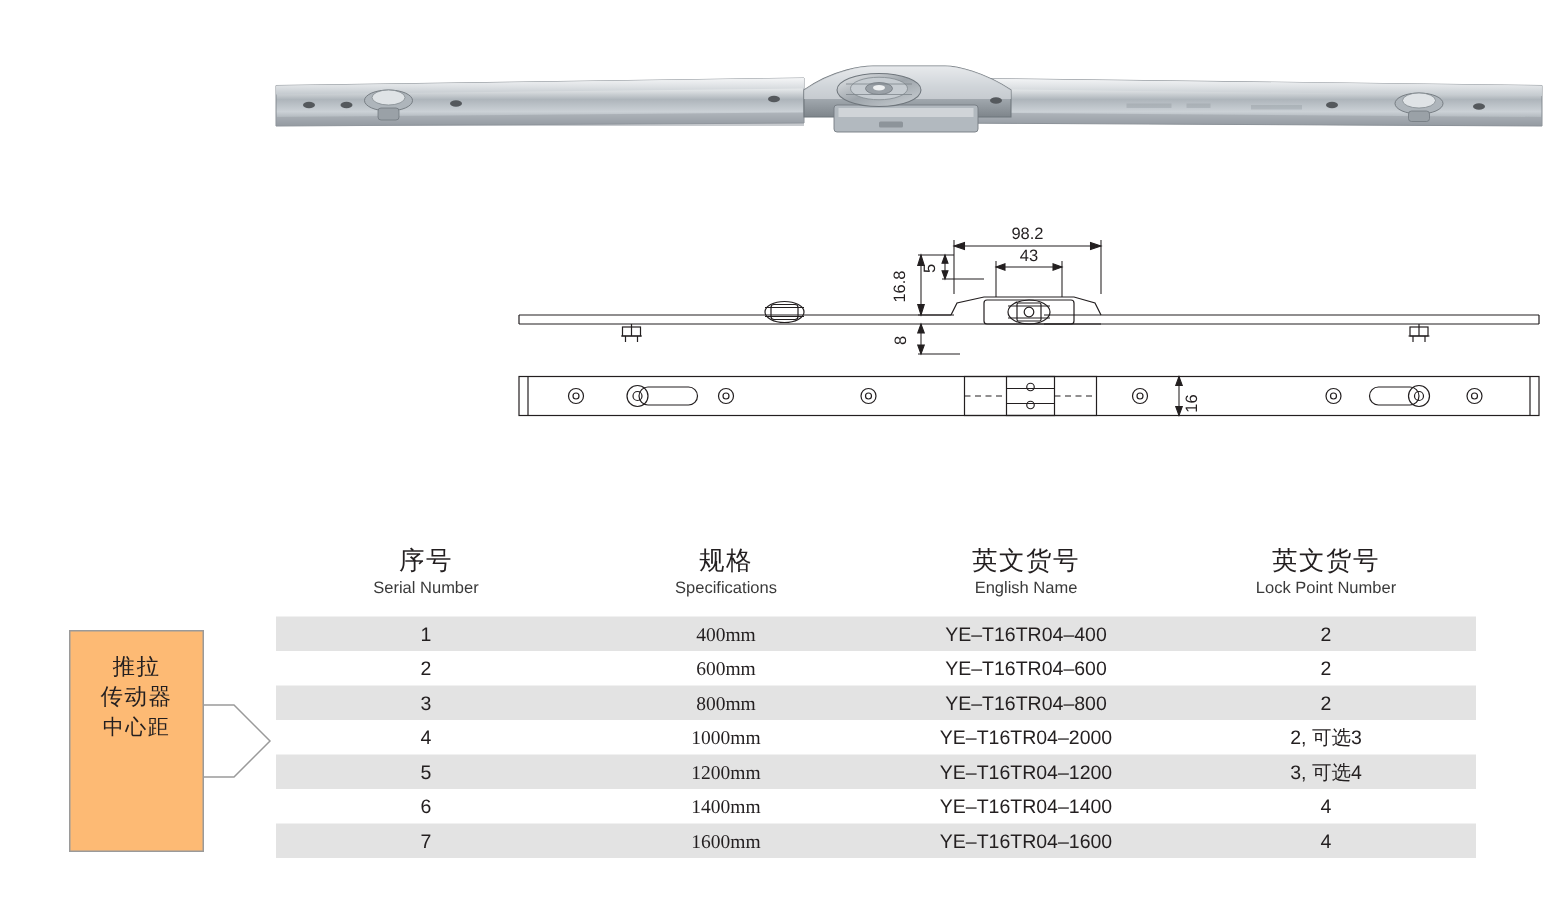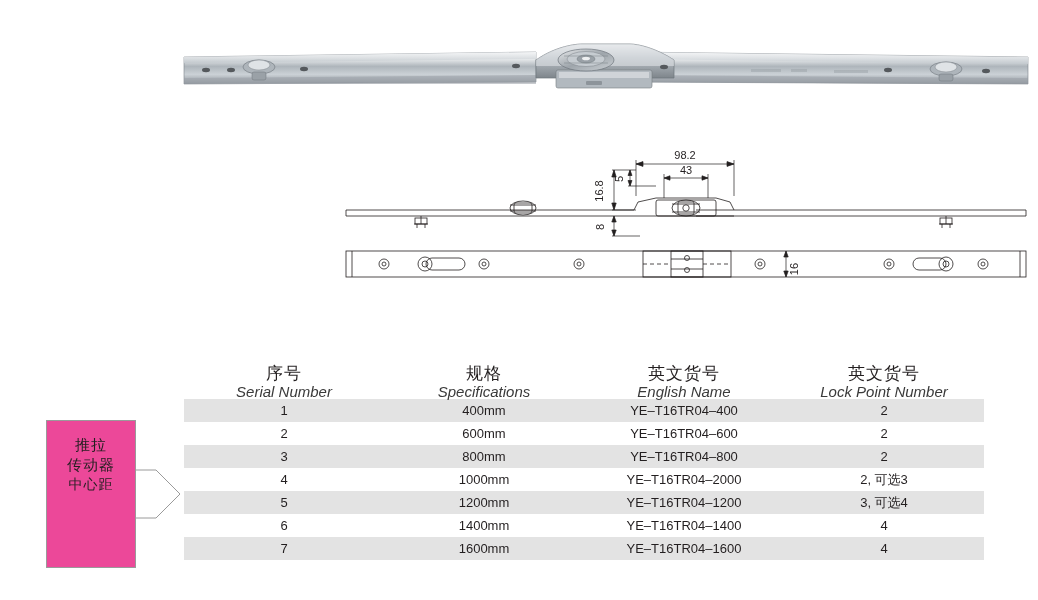--- a/index.html
+++ b/index.html
@@ -25,58 +25,57 @@
     left: 168px; top: 362px;
     width: 800px;
   }
   table.spec {
     border-collapse: collapse;
     width: 800px;
     table-layout: fixed;
   }
   table.spec th {
     font-weight: normal;
-    padding-bottom: 0;
+    padding-bottom: 12px;
     text-align: center;
     vertical-align: bottom;
   }
   .th-cn {
     font-size: 17px;
     color: #231f20;
     letter-spacing: 1px;
     line-height: 22px;
   }
   .th-en {
-    font-size: 15px;
+    font-size: 11px;
     color: #3a3a3a;
     line-height: 14px;
-    font-style: italic;
   }
   table.spec td {
     text-align: center;
     font-size: 13px;
     color: #231f20;
     height: 23px;
     line-height: 23px;
     padding: 0;
   }
   tr.odd td { background: #e3e3e3; }
   tr.even td { background: #ffffff; }
   table.spec td.col0 { width: 170px; }
-  table.spec td.col1 { width: 200px; }
+  table.spec td.col1 { width: 200px; font-family: Liberation Serif, serif; }
   table.spec td.col2 { width: 220px; }
   table.spec td.col3 { width: 210px; }
 
   
   .callout {
     position: absolute;
     left: 30px; top: 420px;
     width: 90px; height: 148px;
     border: 1px solid #9a9a9a;
-    background: #ec4899;
+    background: #fdba74;
     text-align: center;
     padding-top: 14px;
   }
   .callout .cn1 {
     font-size: 15px; line-height: 20px; color: #231f20; letter-spacing: 1px;
   }
   .callout .mm {
     font-size: 27px; font-weight: bold; line-height: 32px; margin-top: 12px; color: #231f20;
   }
   .callout .cn2 {

